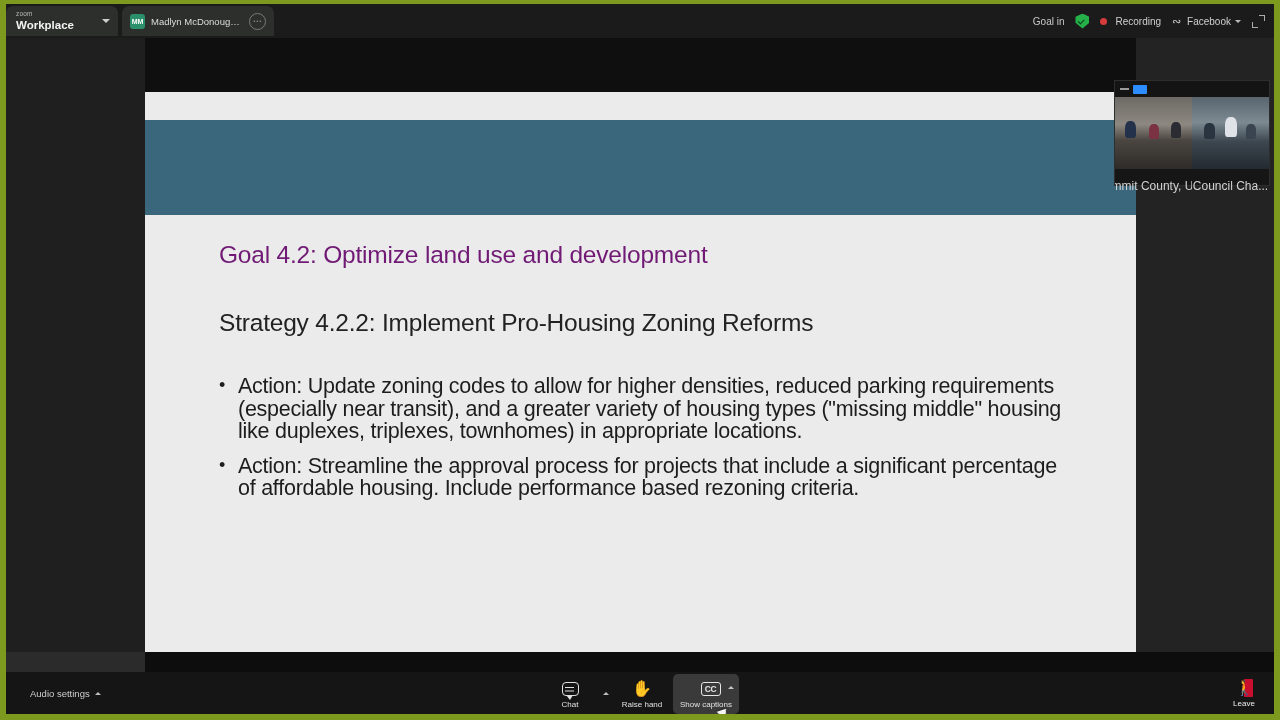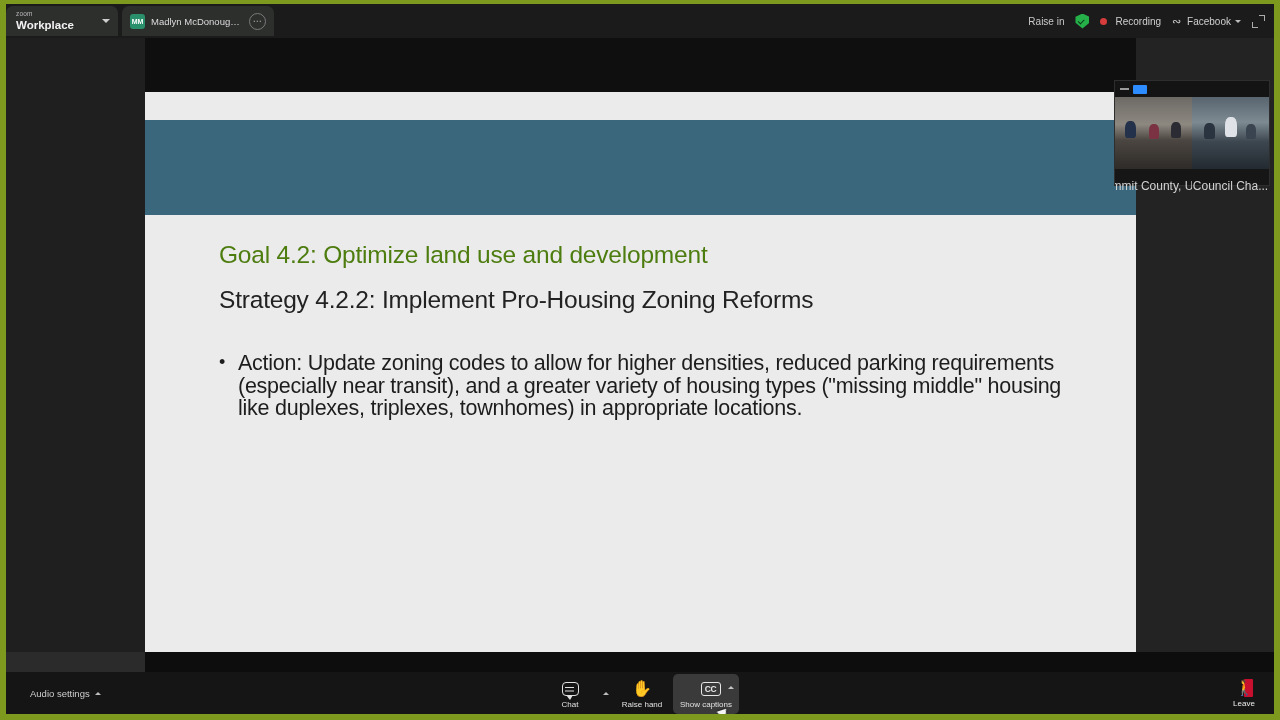--- a/index.html
+++ b/index.html
@@ -141,23 +141,23 @@
   }
   .slide {
     position: absolute; left: 0; top: 54px; width: 991px; height: 560px;
     background: #ebebeb;
   }
   .slide-whiteband { height: 28px; background: #ebebeb; }
   .slide-teal { height: 95px; background: #3b677d; }
   .slide-body { padding: 26px 74px 0 74px; }
 
   .slide-heading {
-    font-size: 24.5px; color: #4d7c0f;
+    font-size: 24.5px; color: #701a75;
     letter-spacing: -.2px;
-    margin-bottom: 17px;
+    margin-bottom: 40px;
   }
   .slide-subheading {
     font-size: 24.5px; color: #222;
     letter-spacing: -.2px;
     margin-bottom: 38px;
   }
   ul.bullets { list-style: none; }
   ul.bullets li {
     position: relative;
     padding-left: 19px;
@@ -303,21 +303,21 @@
       <span class="chev"></span>
     </div>
 
     <div class="tab screen">
       <span class="avatar-sm">MM</span>
       <span class="tab-label">Madlyn McDonough's screen</span>
       <span class="more-btn">⋯</span>
     </div>
 
     <div class="topright">
-      <span class="sign-in">Raise in</span>
+      <span class="sign-in">Goal in</span>
       <span class="shield"></span>
       <span class="rec">
         <span class="rec-dot"></span>
         <span>Recording</span>
       </span>
       <span class="fb">
         <span class="bcast">∾</span>
         <span>Facebook</span>
         <span class="chev-sm"></span>
       </span>
@@ -337,20 +337,21 @@
     <div class="deck">
       <div class="deck-topblack"></div>
       <div class="slide">
         <div class="slide-whiteband"></div>
         <div class="slide-teal"></div>
         <div class="slide-body">
           <div class="slide-heading">Goal 4.2: Optimize land use and development</div>
           <div class="slide-subheading">Strategy 4.2.2:  Implement Pro-Housing Zoning Reforms</div>
           <ul class="bullets">
             <li>Action: Update zoning codes to allow for higher densities, reduced parking requirements (especially near transit), and a greater variety of housing types ("missing middle" housing like duplexes, triplexes, townhomes) in appropriate locations.</li>
+            <li>Action: Streamline the approval process for projects that include a significant percentage of affordable housing. Include performance based rezoning criteria.</li>
           </ul>
         </div>
       </div>
     </div>
 
     <div class="pip">
       <div class="pip-header">
         <span class="pip-min"></span>
         <span class="pip-active"></span>
       </div>

